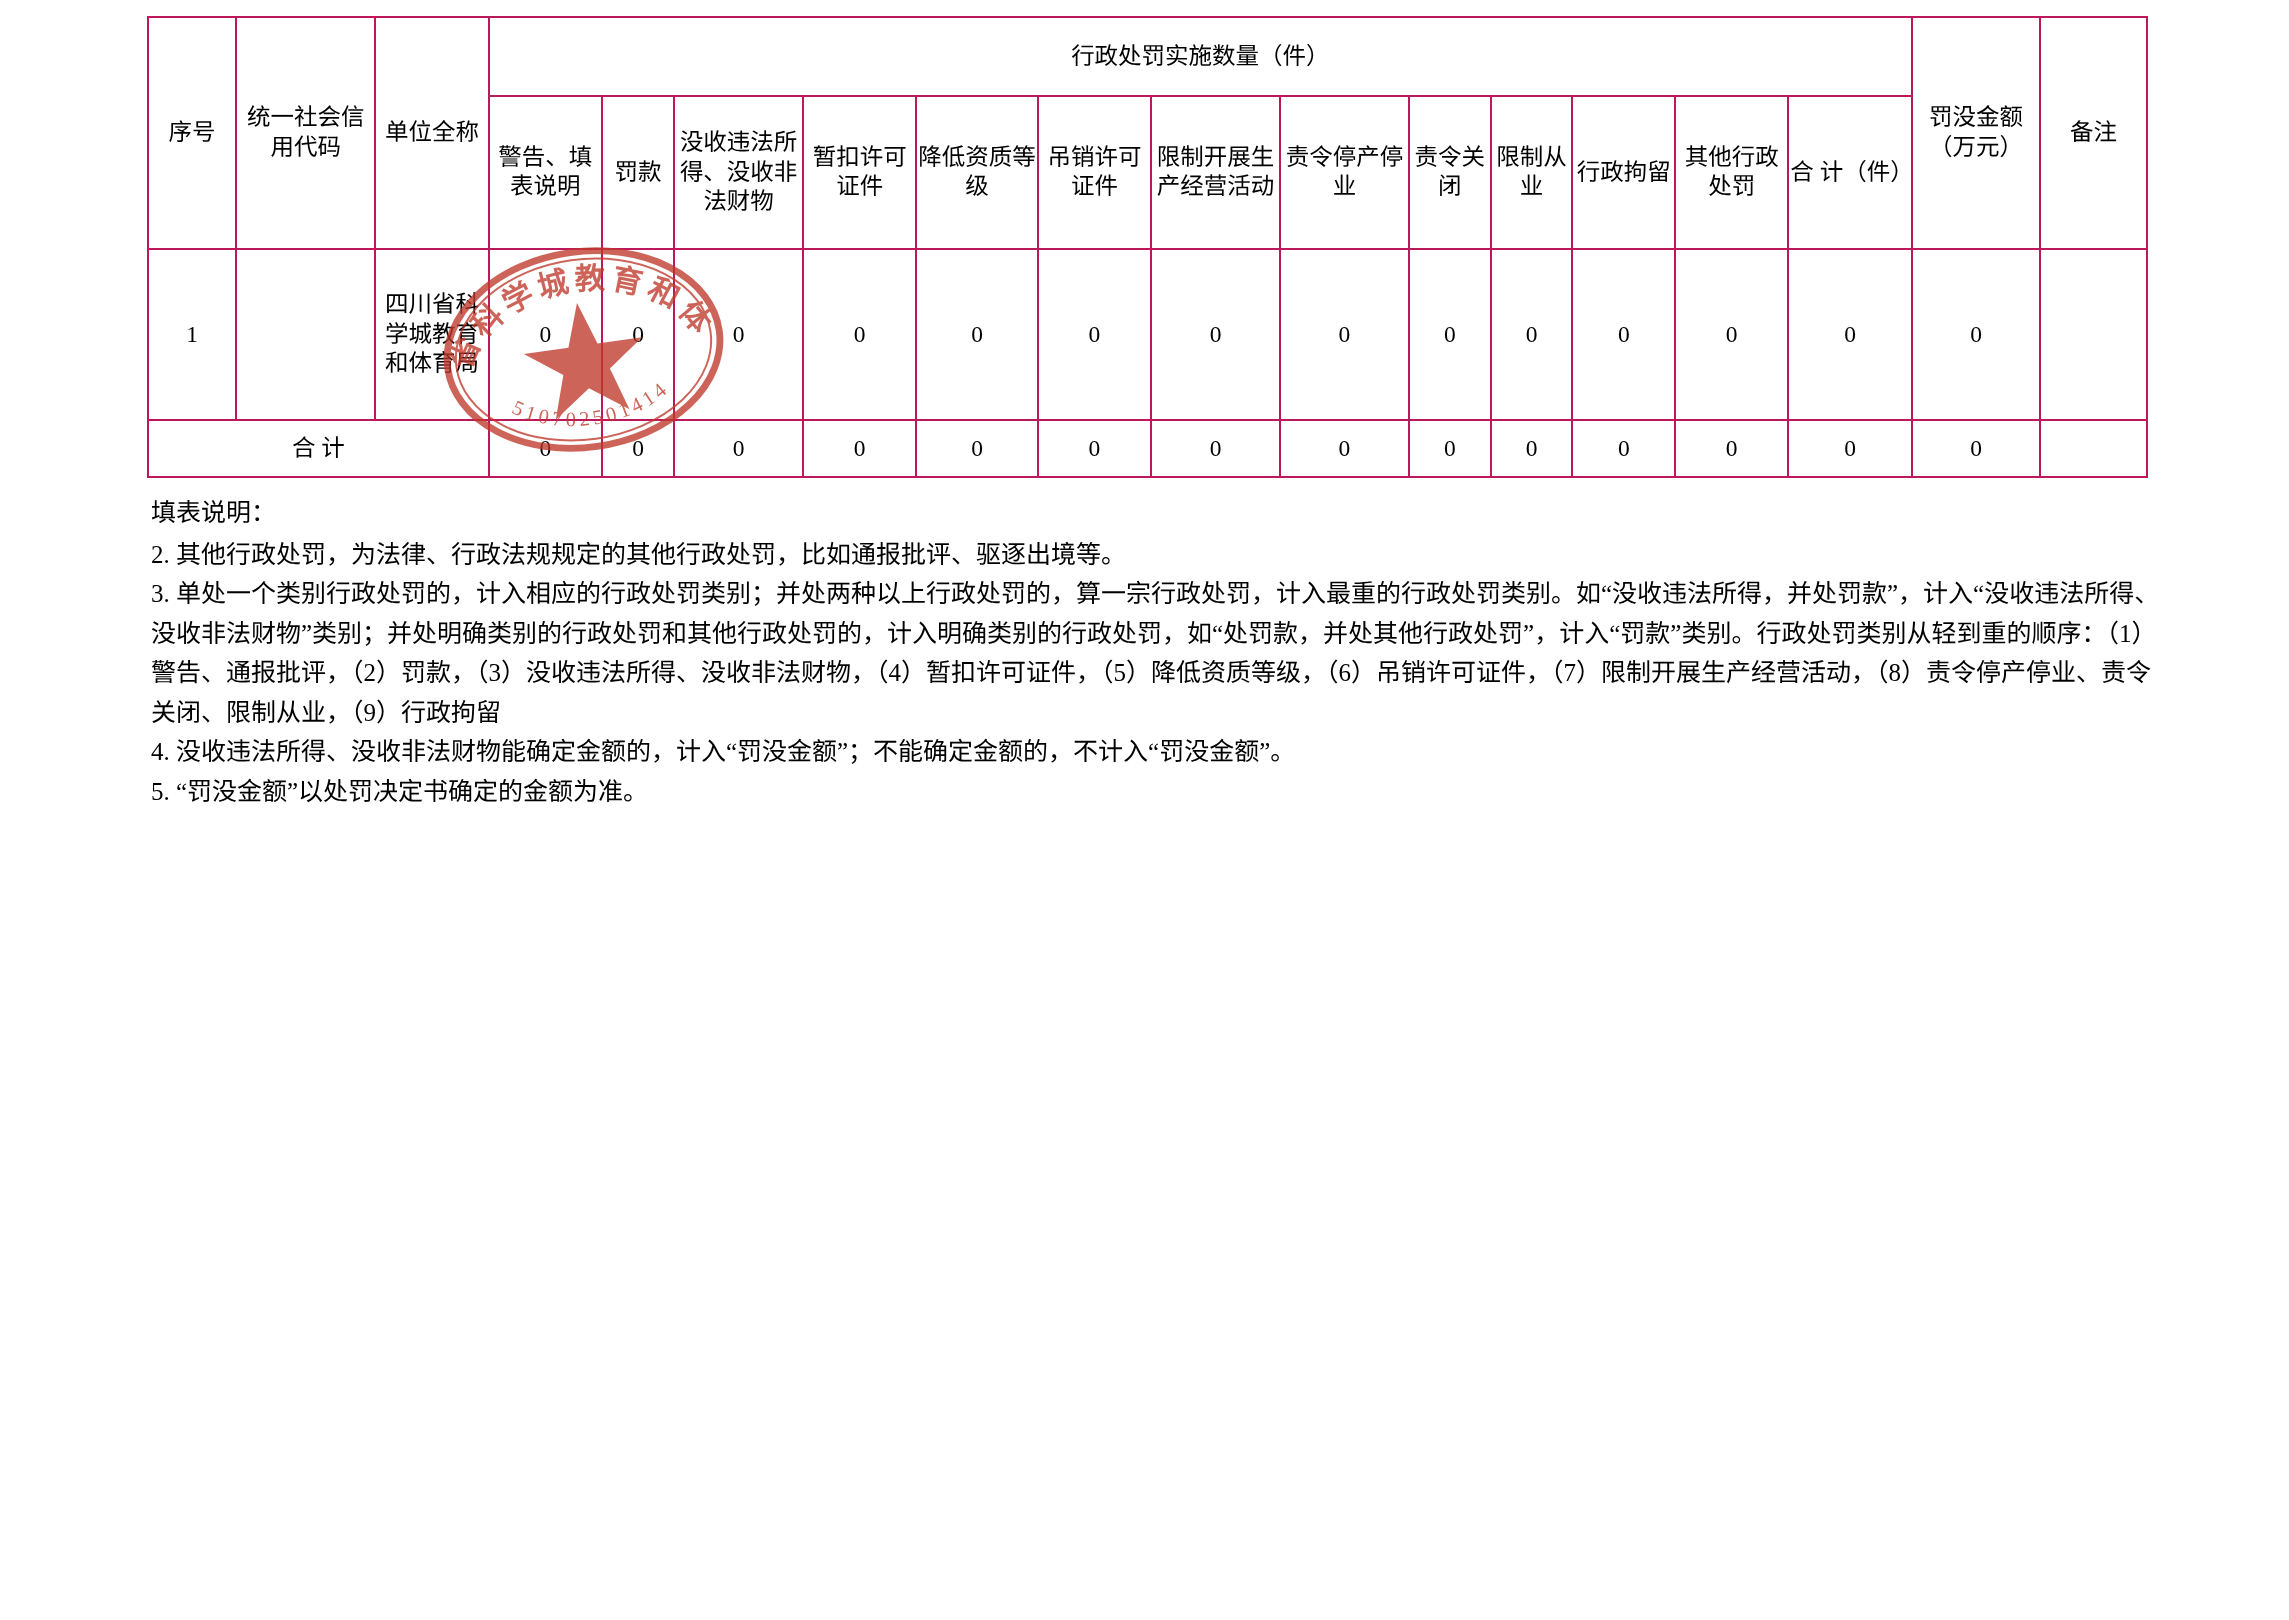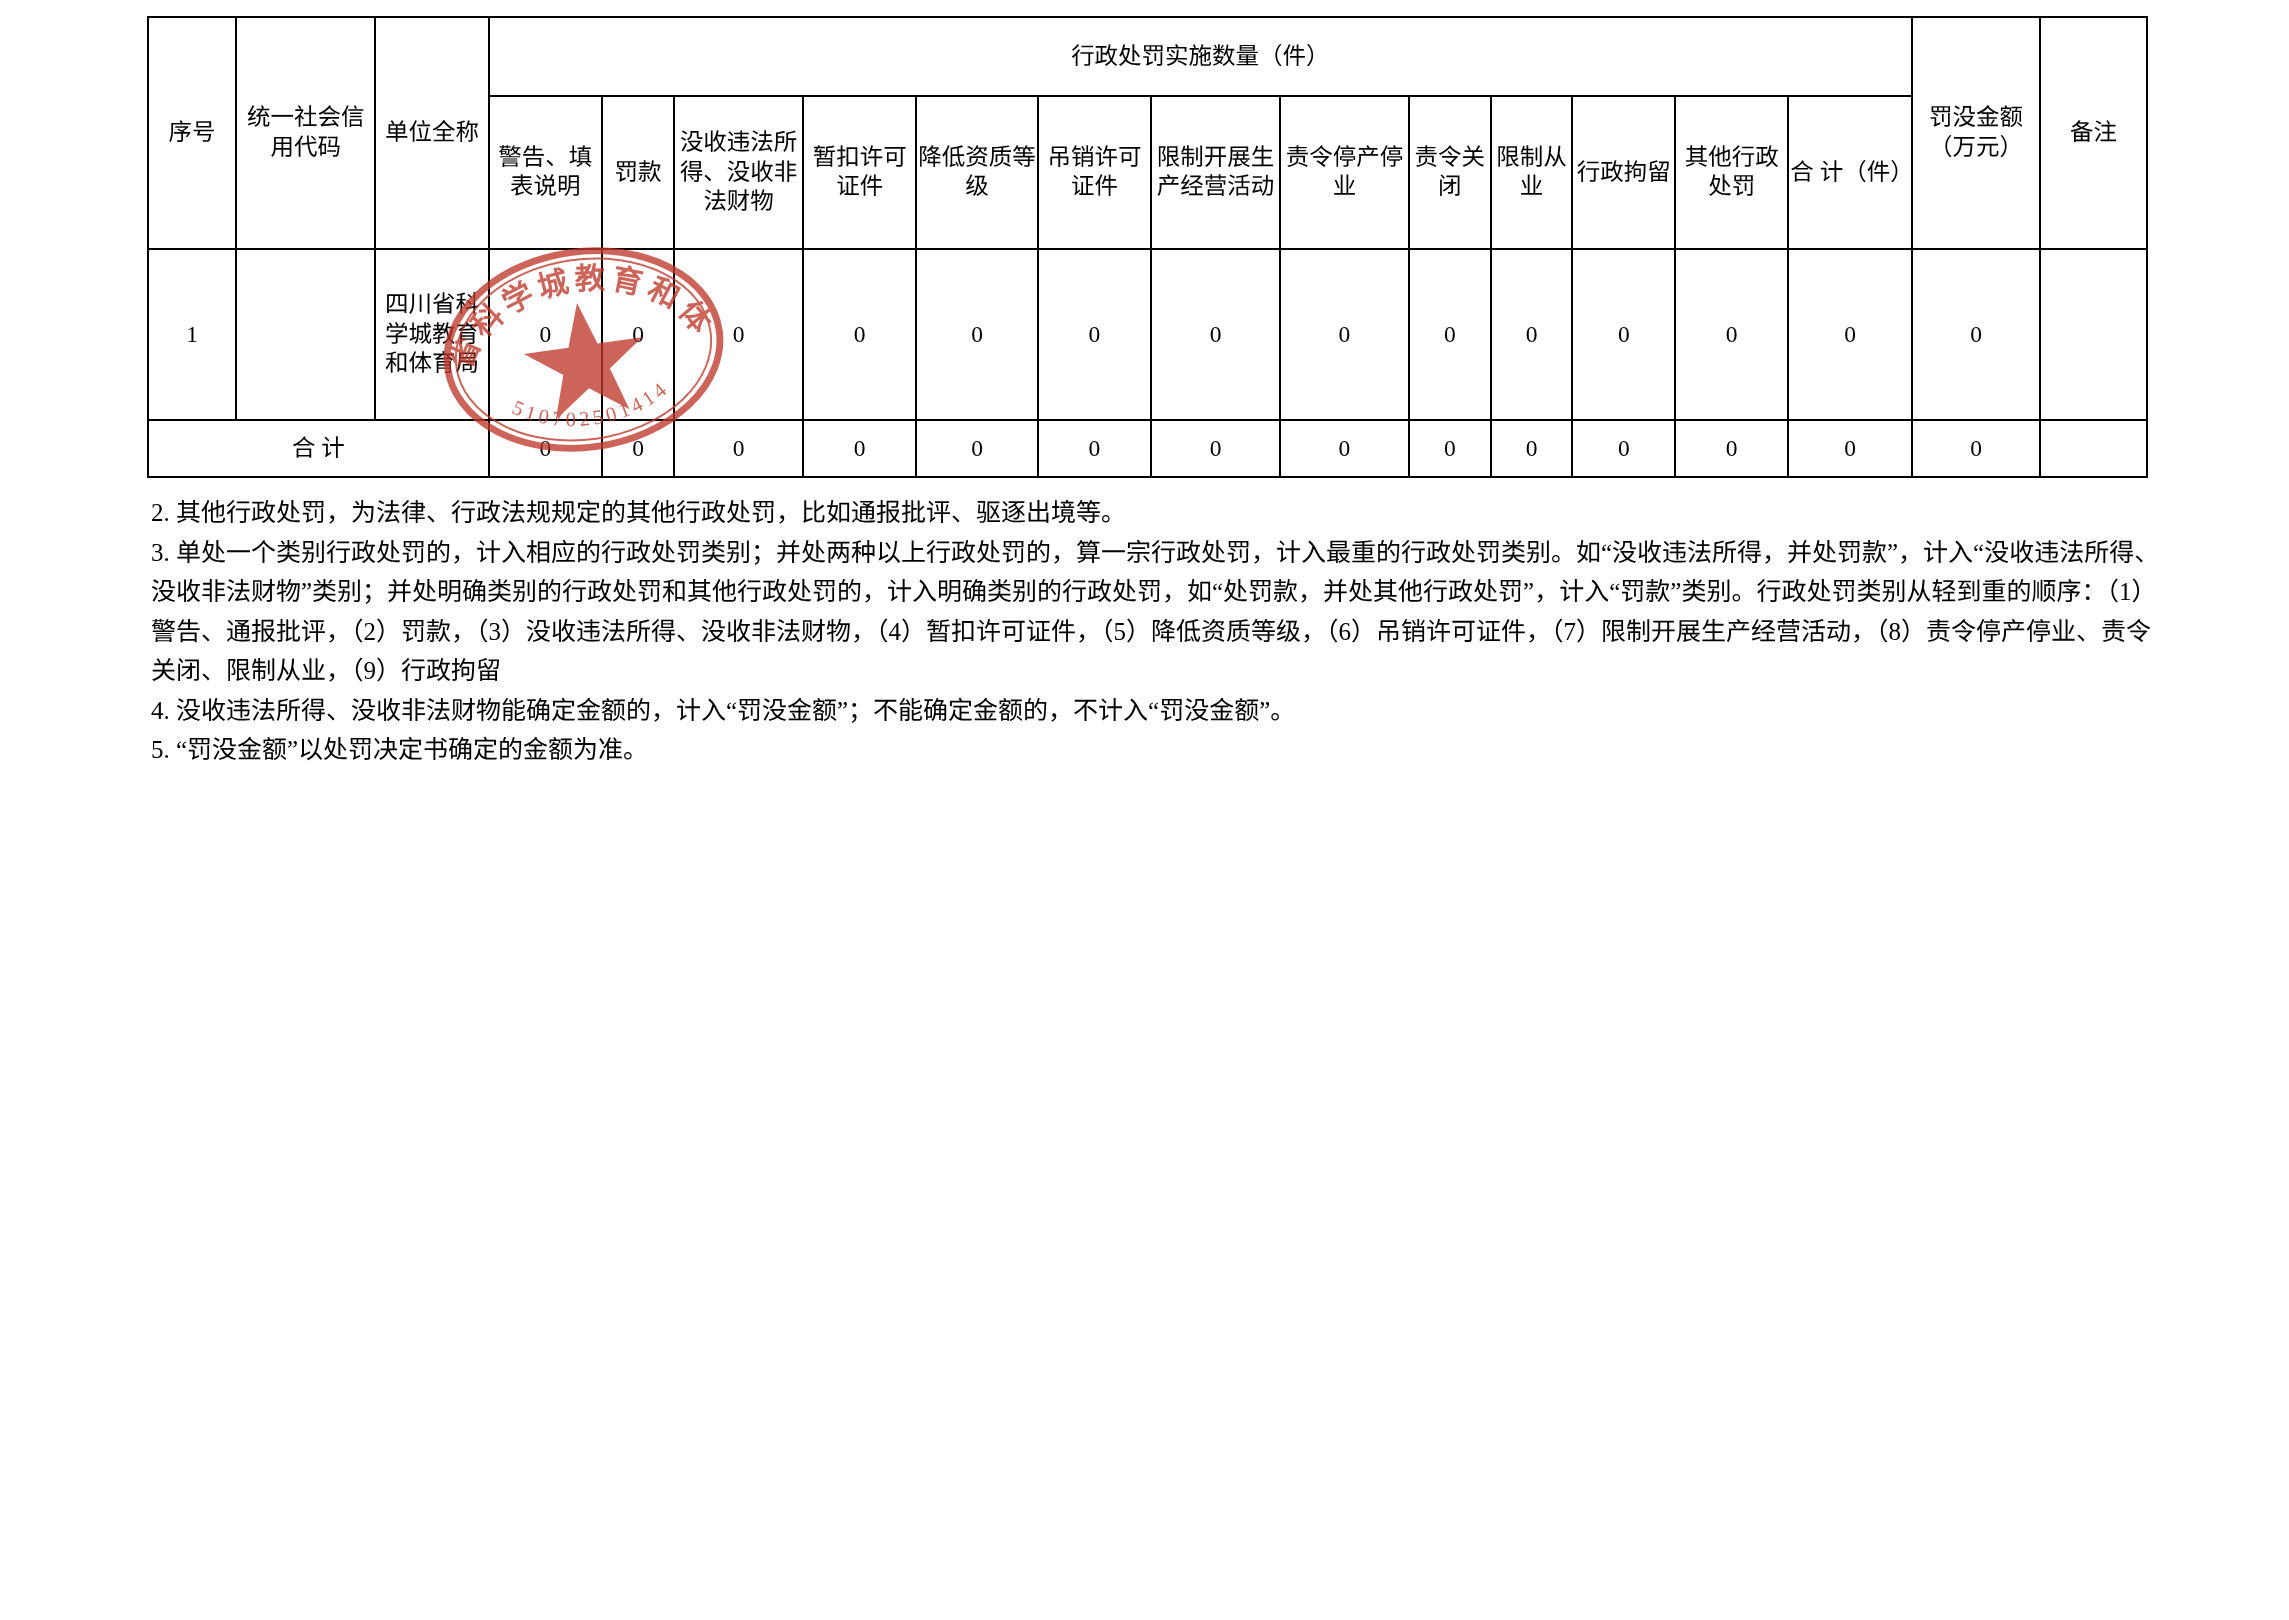--- a/index.html
+++ b/index.html
@@ -63,21 +63,21 @@
   
   table.main {
     border-collapse: collapse;
     width: 2001px;
     margin-top: 15.7px;
     table-layout: fixed;
     position: relative;
     z-index: 2;
   }
   table.main td, table.main th {
-    border: 2px solid #000000;
+    border: 2px solid #be185d;
     text-align: center;
     vertical-align: middle;
     font-size: 23.5px;
     font-weight: normal;
     padding: 2px 1px;
     line-height: 1.25;
   }
   .vt { 
     line-height: 1.3;
     padding: 5.9px 2px;
@@ -205,20 +205,21 @@
         <td class="num">0</td>
         <td class="num">0</td>
         <td class="num">0</td>
         <td class="num">0</td>
         <td></td>
       </tr>
     </tbody>
   </table>
 
   <div class="notes">
+    <p class="n-title">填表说明：</p>
     <p>2. 其他行政处罚，为法律、行政法规规定的其他行政处罚，比如通报批评、驱逐出境等。</p>
     <p>3. 单处一个类别行政处罚的，计入相应的行政处罚类别；并处两种以上行政处罚的，算一宗行政处罚，计入最重的行政处罚类别。如“没收违法所得，并处罚款”，计入“没收违法所得、没收非法财物”类别；并处明确类别的行政处罚和其他行政处罚的，计入明确类别的行政处罚，如“处罚款，并处其他行政处罚”，计入“罚款”类别。行政处罚类别从轻到重的顺序：（1）警告、通报批评，（2）罚款，（3）没收违法所得、没收非法财物，（4）暂扣许可证件，（5）降低资质等级，（6）吊销许可证件，（7）限制开展生产经营活动，（8）责令停产停业、责令关闭、限制从业，（9）行政拘留</p>
     <p>4. 没收违法所得、没收非法财物能确定金额的，计入“罚没金额”；不能确定金额的，不计入“罚没金额”。</p>
     <p>5. “罚没金额”以处罚决定书确定的金额为准。</p>
   </div>
 
 </div>
 
 
 </body></html>

